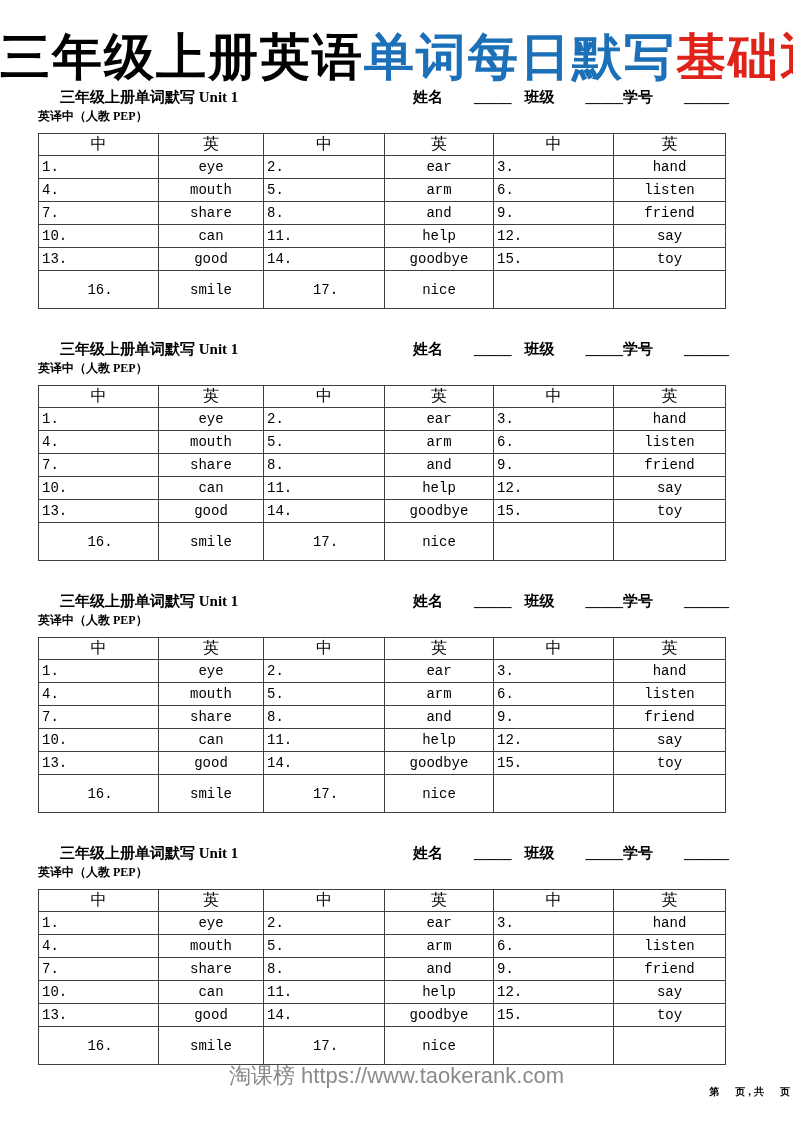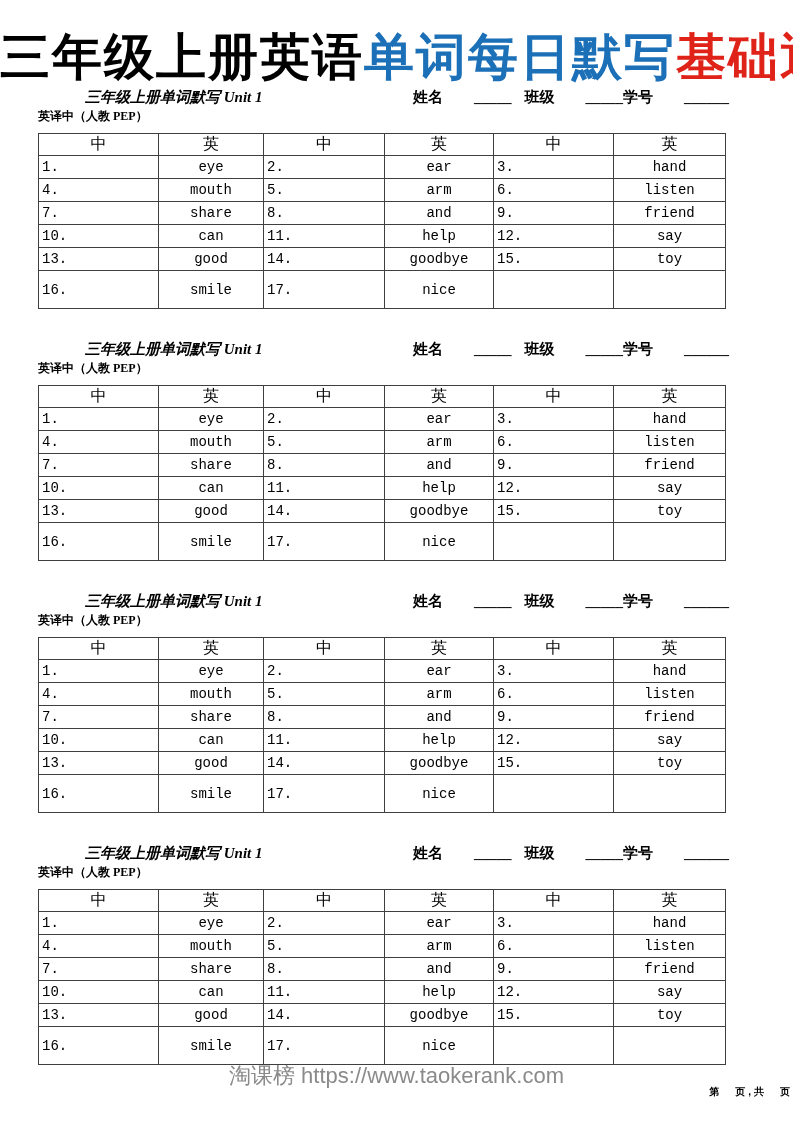--- a/index.html
+++ b/index.html
@@ -22,21 +22,21 @@
     white-space: nowrap;
   }
   .sections { }
   .section { height: 252px; box-sizing: border-box; }
   .sec-header {
     display: flex;
     height: 22px; line-height: 22px;
     font-size: 15px; font-weight: bold;
     white-space: nowrap;
   }
-  .sec-title { margin-left: 85px; font-style: italic; }
+  .sec-title { margin-left: 60px; }
   .sec-blanks { margin-left: auto; margin-right: 64px; }
   .blank { letter-spacing: 0; margin-left: 31px; }
   .blank-gap { display: inline-block; width: 13px; }
   .sec-subtitle {
     height: 17px; line-height: 17px;
     font-size: 12px; font-weight: bold;
     margin-left: 38px;
   }
   table.dict-table {
     margin: 8px 0 0 38px;
@@ -57,21 +57,21 @@
     font-family: "Liberation Serif", serif;
   }
   .dict-table td {
     height: 22px;
     font-family: "Liberation Mono", monospace;
     font-size: 14px;
     vertical-align: middle;
   }
   td.zh { text-align: left; padding-left: 3px; }
   td.en { text-align: center; }
-  tr.tall td { height: 37px; }
+  tr.tall td { height: 37px; text-align: center; }
   .footer-watermark {
     position: absolute; top: 1066px; left: 0;
     width: 100%; text-align: center;
     font-family: "Liberation Sans", sans-serif;
     font-size: 22px; line-height: 20px;
     white-space: nowrap;
   }
   .footer-page {
     position: absolute; top: 1082px; left: 0;
     width: 100%; text-align: right;

